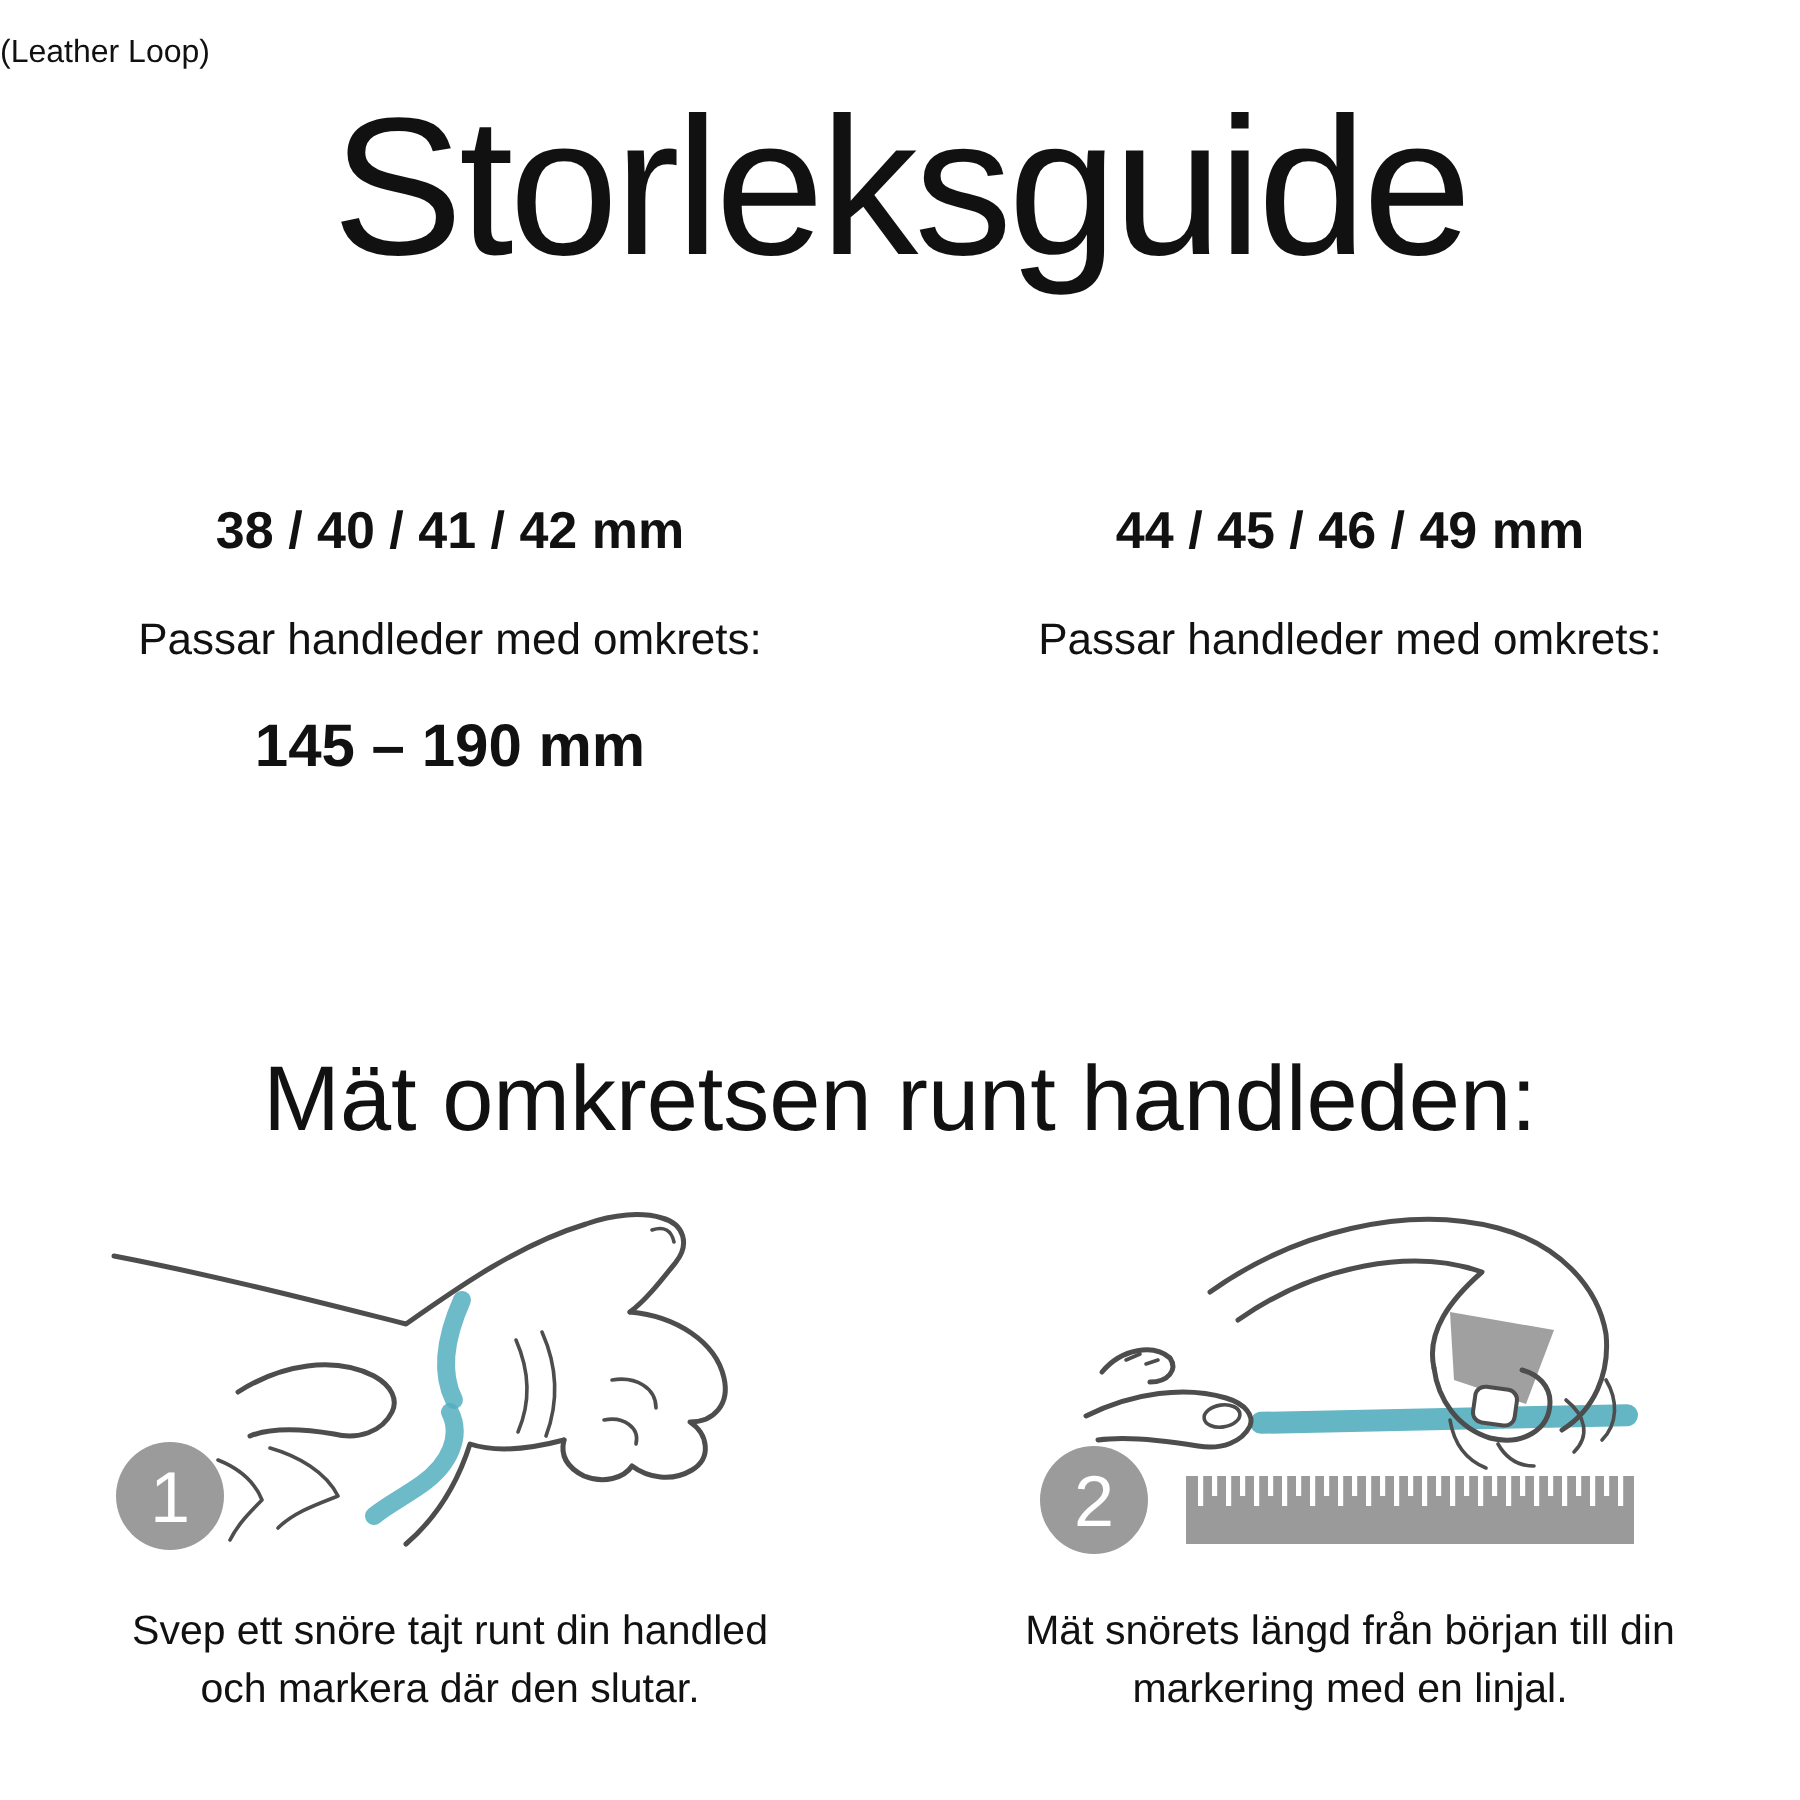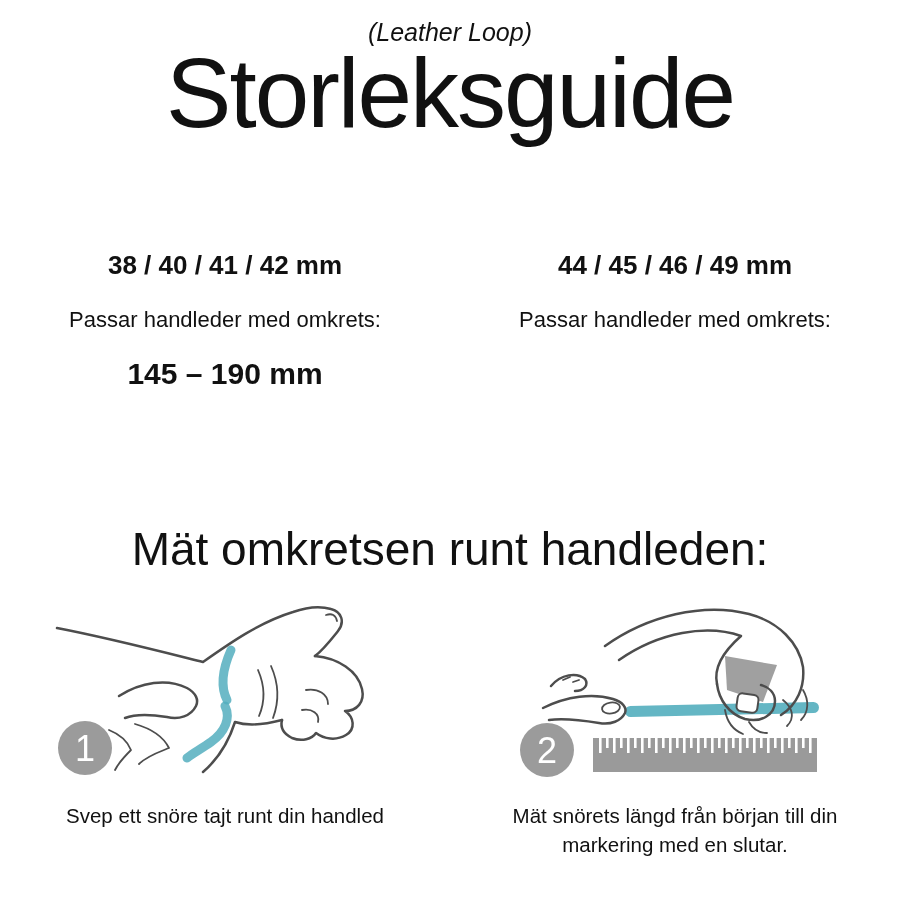--- a/index.html
+++ b/index.html
@@ -8,21 +8,21 @@
     --ruler-gray:#9A9A9A;
     --line-art:#4d4d4d;
     --shade-gray:#8F8F8F;
     --text:#111111;
   }
   html,body{margin:0;padding:0;background:#ffffff;}
   .page{
     position:relative;width:900px;height:900px;background:#ffffff;
     font-family:"Liberation Sans", sans-serif;color:var(--text);overflow:hidden;
   }
-  .subtitle{position:absolute;top:18px;left:0;width:100%;text-align:center;font-size:25px;font-weight:400;font-style:italic;}
+  .subtitle{position:absolute;top:18px;left:0;width:100%;text-align:left;font-size:16px;font-weight:400;}
   .title{position:absolute;top:42px;left:0;width:100%;text-align:center;font-size:98px;font-weight:400;letter-spacing:-2px;line-height:1.05;}
   .sizes-row{position:absolute;top:250px;left:0;width:900px;display:flex;}
   .size-col{flex:1 1 50%;text-align:center;}
   .size-col .sizes{font-size:26px;font-weight:700;}
   .size-col .fits{font-size:22px;font-weight:400;margin-top:26px;}
   .size-col .range{font-size:30px;font-weight:700;margin-top:24px;}
   .measure-heading{position:absolute;top:522px;left:0;width:100%;text-align:center;font-size:46px;font-weight:400;}
   .step{position:absolute;top:598px;width:450px;text-align:center;}
   .step.left{left:0;}
   .step.right{left:450px;}
@@ -79,20 +79,21 @@
 
       <path class="ln" d="M84,98 C106,84 132,80 152,90 C161,95 164,102 161,108 C156,118 144,122 132,119 C114,116 100,116 90,120"></path>
       <path class="ln-thin" d="M100,126 C114,130 128,138 134,150 C124,154 112,158 104,166"></path>
       <path class="ln-thin" d="M74,132 C84,136 92,142 96,152 C90,158 84,164 80,172"></path>
 
       <circle class="badge-circle" cx="50" cy="150" r="27"></circle>
       <text class="badge-num" x="50" y="163">1</text>
     </svg>
     <div class="caption">
       <div>Svep ett snöre tajt runt din handled</div>
+      <div>och markera där den slutar.</div>
     </div>
   </div>
 
   <div class="step right">
     <svg width="380" height="198" viewBox="0 0 380 198" aria-hidden="true">
       <defs>
         <pattern id="ruler-ticks" width="14" height="34" patternUnits="userSpaceOnUse" x="112" y="140">
           <rect x="2" y="0" width="2.6" height="15" fill="#ffffff"></rect>
           <rect x="9" y="0" width="2.6" height="10" fill="#ffffff"></rect>
         </pattern>
@@ -117,17 +118,17 @@
       <ellipse class="ln-thin" cx="126" cy="110" rx="9" ry="5.5" transform="rotate(-8 126 110)"></ellipse>
       <path class="ln" d="M66,88 C76,76 92,74 100,81 C104,87 99,93 90,93"></path>
       <path class="ln-thin" d="M78,82 l7,-3"></path>
       <path class="ln-thin" d="M88,84 l6,-2"></path>
 
       <circle class="badge-circle" cx="62" cy="152" r="27"></circle>
       <text class="badge-num" x="62" y="165">2</text>
     </svg>
     <div class="caption">
       <div>Mät snörets längd från början till din</div>
-      <div>markering med en slutar.</div>
+      <div>markering med en linjal.</div>
     </div>
   </div>
 
 </div>
 
 </body></html>

